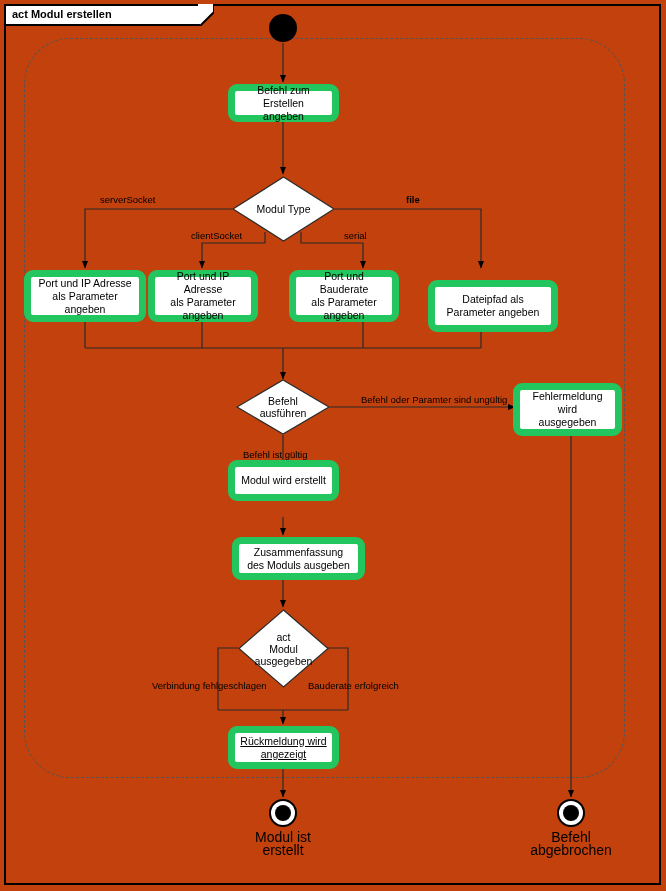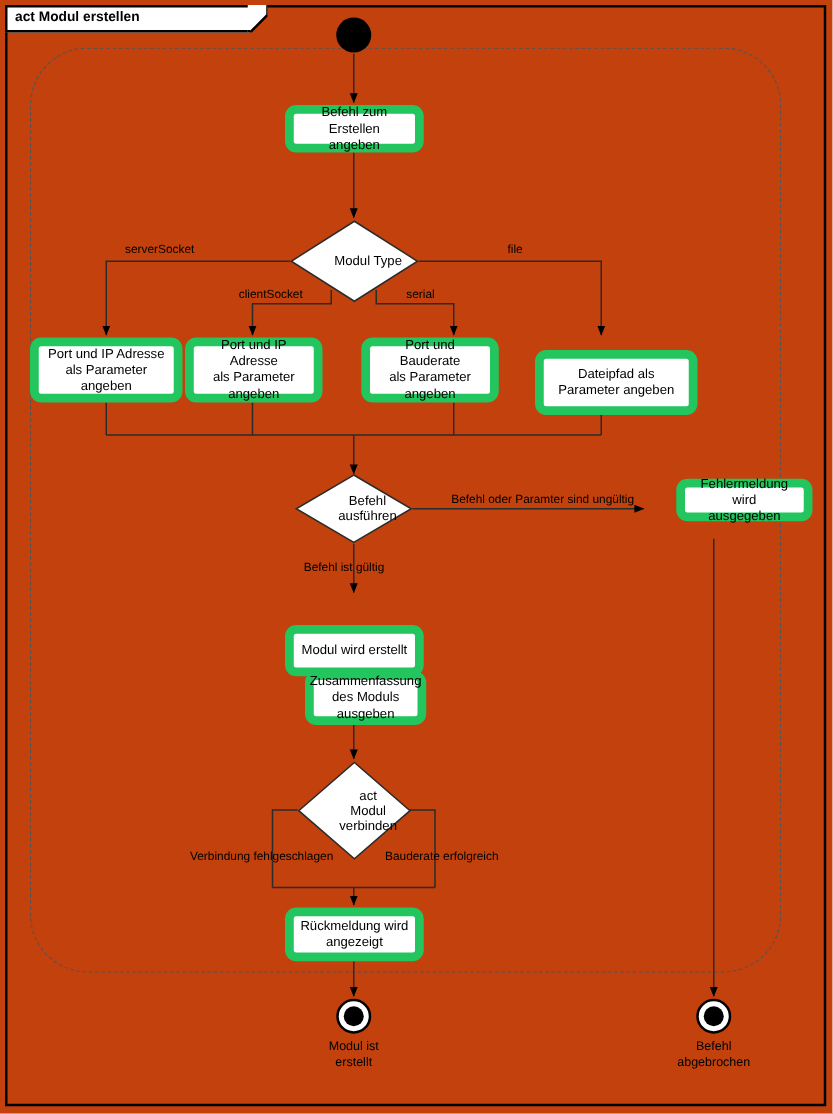--- a/index.html
+++ b/index.html
@@ -89,21 +89,21 @@
     position: absolute;
   }
   .decision svg {
     position: absolute;
     left: 0;
     top: 0;
     overflow: visible;
   }
   .decision .dlabel {
     position: absolute;
-    left: 11px;
+    left: 0;
     top: 0;
     width: 100%;
     height: 100%;
     display: flex;
     align-items: center;
     justify-content: center;
     text-align: center;
     font-size: 10.5px;
     line-height: 12px;
     color: #000;
@@ -133,21 +133,21 @@
     left: 4px;
     top: 4px;
     width: 16px;
     height: 16px;
     border-radius: 50%;
     background: #000000;
   }
   .node-caption {
     position: absolute;
     text-align: center;
-    font-size: 10px;
+    font-size: 14px;
     line-height: 13px;
     color: #000;
     white-space: pre-line;
   }
   
   .edge-label {
     position: absolute;
     font-size: 9.5px;
     line-height: 11px;
     color: #000;
@@ -235,22 +235,22 @@
 
   <div class="decision" style="left:232px; top:176px; width:103px; height:66px;">
     <svg width="103" height="66" viewBox="0 0 103 66">
       <polygon points="51.5,1 102,33 51.5,65 1,33" fill="#ffffff" stroke="#2b2b2b" stroke-width="1.2"></polygon>
     </svg>
     <div class="dlabel">Modul Type</div>
   </div>
 
   <div class="edge-label" style="left:100px; top:194px;">serverSocket</div>
   <div class="edge-label" style="left:191px; top:230px;">clientSocket</div>
-  <div class="edge-label" style="left:325px; top:230px;">serial</div>
-  <div class="edge-label" style="left:406px; top:194px;">file</div>
+  <div class="edge-label" style="left:344px; top:230px;">serial</div>
+  <div class="edge-label" style="left:406px; top:194px;font-weight:bold;">file</div>
 
   <div class="action" style="left:24px; top:270px; width:122px; height:52px;">Port und IP Adresse
 als Parameter
 angeben</div>
 
   <div class="action" style="left:148px; top:270px; width:110px; height:52px;">Port und IP Adresse
 als Parameter
 angeben</div>
 
   <div class="action" style="left:289px; top:270px; width:110px; height:52px;">Port und Bauderate
@@ -264,41 +264,41 @@
     <svg width="94" height="56" viewBox="0 0 94 56">
       <polygon points="47,1 93,28 47,55 1,28" fill="#ffffff" stroke="#2b2b2b" stroke-width="1.2"></polygon>
     </svg>
     <div class="dlabel">Befehl
 ausführen</div>
   </div>
 
   <div class="edge-label" style="left:345px; top:394px;padding-left:16px;">Befehl oder Paramter sind ungültig</div>
   <div class="edge-label" style="left:243px; top:449px;">Befehl ist gültig</div>
 
-  <div class="action" style="left:541px; top:383px; width:109px; height:34px;">Fehlermeldung wird
+  <div class="action" style="left:513px; top:383px; width:109px; height:53px;">Fehlermeldung wird
 ausgegeben</div>
 
-  <div class="action" style="left:228px; top:500px; width:111px; height:41px;">Modul wird erstellt</div>
-
-  <div class="action" style="left:244px; top:537px; width:97px; height:43px;">Zusammenfassung
+  <div class="action" style="left:228px; top:460px; width:111px; height:41px;">Modul wird erstellt</div>
+
+  <div class="action" style="left:232px; top:537px; width:133px; height:43px;">Zusammenfassung
 des Moduls ausgeben</div>
 
   <div class="decision" style="left:238px; top:609px; width:91px; height:79px;">
     <svg width="91" height="79" viewBox="0 0 91 79">
       <polygon points="45.5,1 90,39.5 45.5,78 1,39.5" fill="#ffffff" stroke="#2b2b2b" stroke-width="1.2"></polygon>
     </svg>
     <div class="dlabel">act
 Modul
-verbinden</div>
+ausgegeben</div>
   </div>
 
   <div class="edge-label" style="left:152px; top:680px;">Verbindung fehlgeschlagen</div>
   <div class="edge-label" style="left:308px; top:680px;">Bauderate erfolgreich</div>
 
-  <div class="action" style="left:228px; top:726px; width:111px; height:43px;">Rückmeldung wird
+  <div class="action" style="left:228px; top:726px; width:111px; height:43px;text-decoration:underline;">Rückmeldung wird
 angezeigt</div>
 
   <div class="node-final" style="left:269px; top:799px;"></div>
   <div class="node-caption" style="left:233px; top:831px; width:100px;">Modul ist
 erstellt</div>
 
   <div class="node-final" style="left:557px; top:799px;"></div>
   <div class="node-caption" style="left:521px; top:831px; width:100px;">Befehl
 abgebrochen</div>
 

